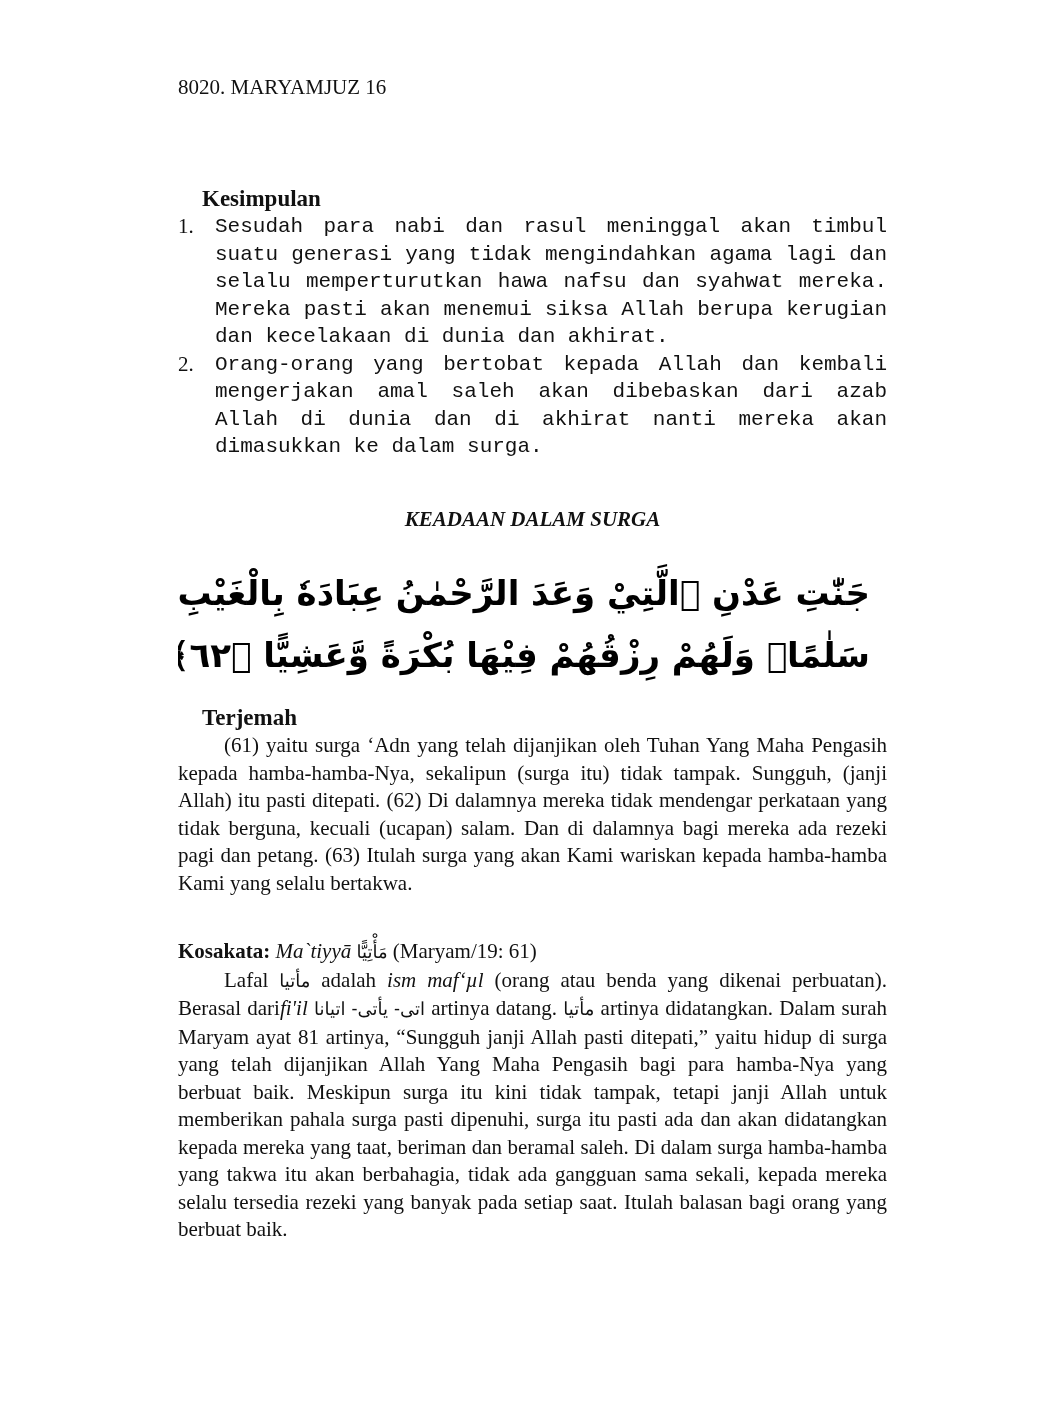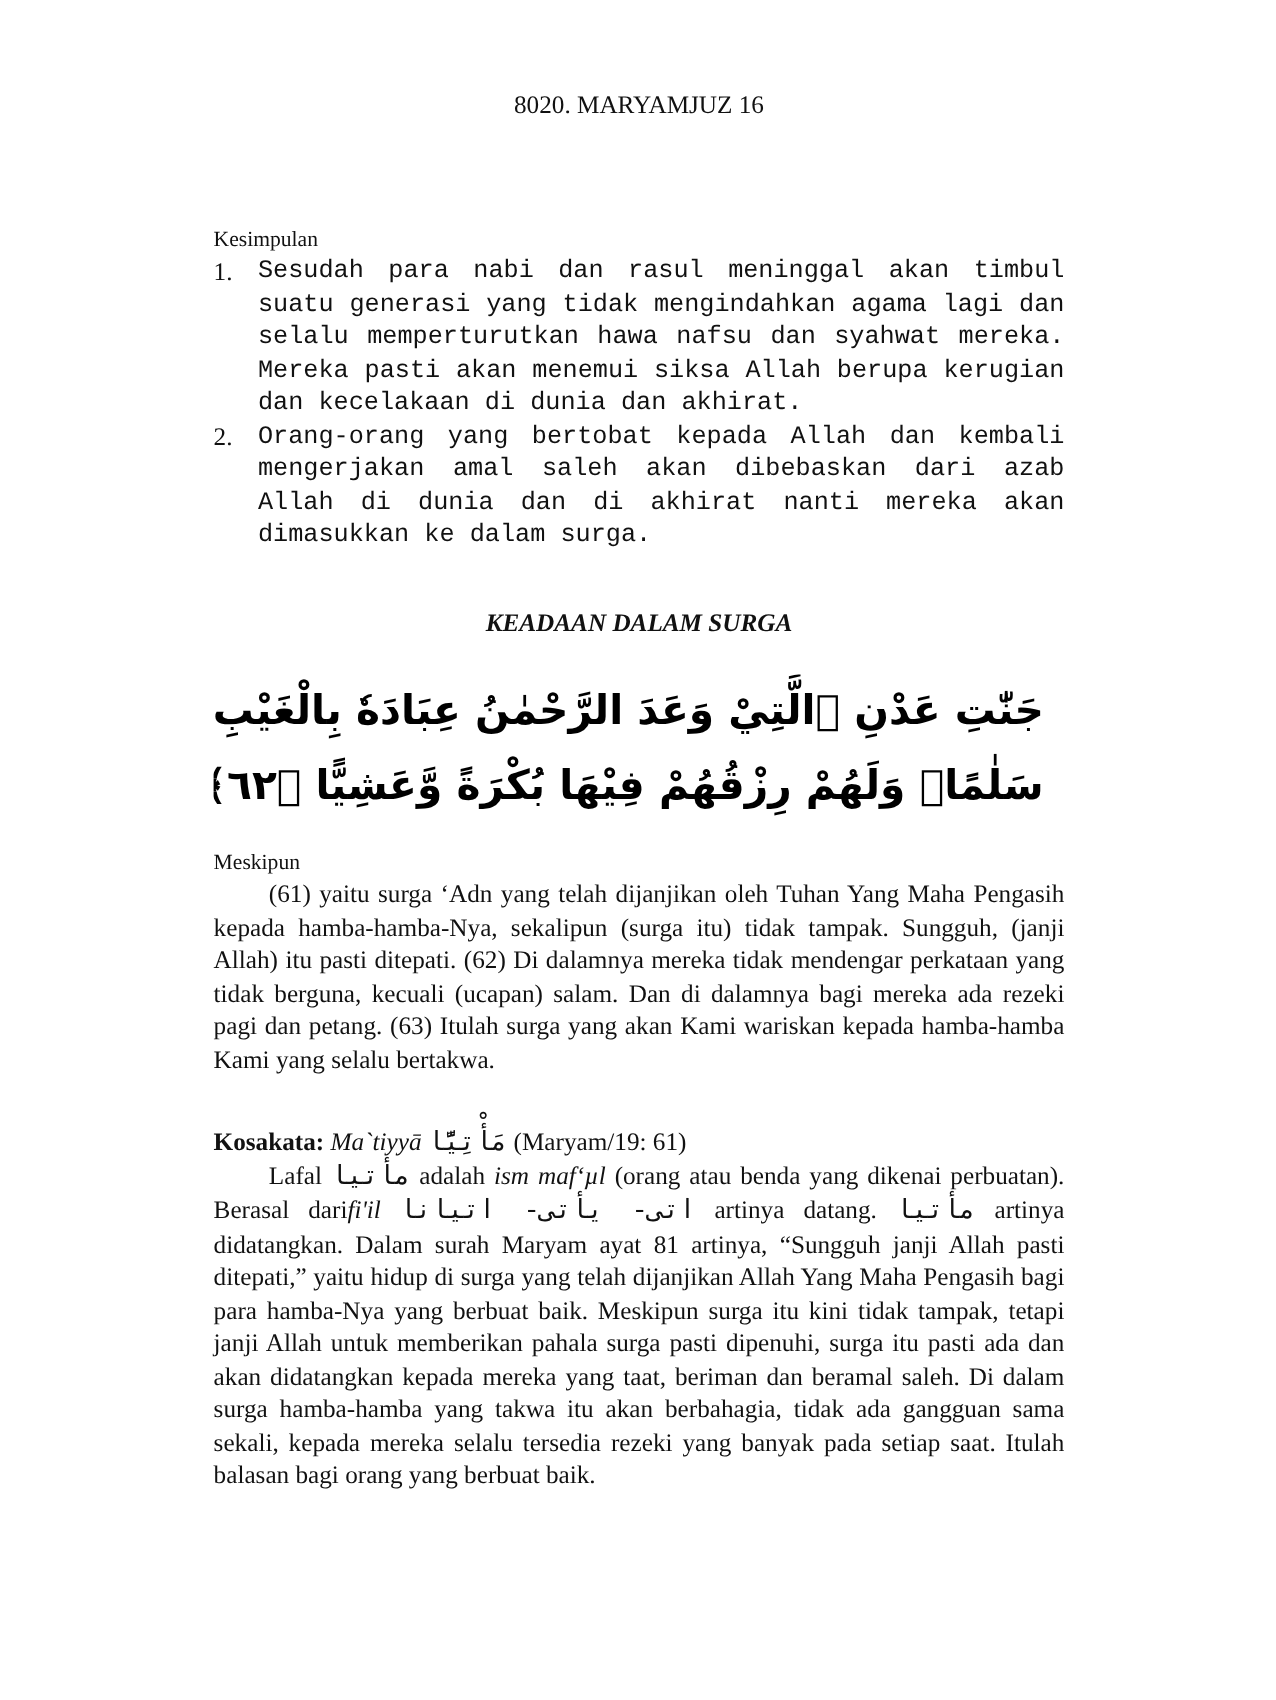--- a/index.html
+++ b/index.html
@@ -2,45 +2,45 @@
 <html><head>
   <meta charset="utf-8">
   <style>
     html, body { margin: 0; padding: 0; background: #ffffff; }
     body {
       width: 1063px; height: 1417px; position: relative; overflow: hidden;
       font-family: "Liberation Serif", serif; color: #111111;
     }
     .header {
       position: absolute; left: 178px; right: 176px; top: 74px;
-      display: flex; justify-content: center;
+      display: flex; justify-content: flex-start;
       font-size: 21px; line-height: 26px;
     }
     .section { position: absolute; left: 178px; width: 709px; }
-    .h-bold { font-weight: normal; font-size: 18px; line-height: 28px; }
+    .h-bold { font-weight: bold; font-size: 23px; line-height: 28px; margin-left: 24px; }
     .para { font-size: 21px; line-height: 27.5px; text-align: justify; }
     ol.kesimpulan { list-style: none; margin: 0; padding: 0; }
     ol.kesimpulan li { display: flex; font-size: 21px; line-height: 27.5px; }
     ol.kesimpulan .num { width: 37px; flex: 0 0 37px; }
     ol.kesimpulan .txt { flex: 1; text-align: justify; font-family: Liberation Mono, monospace; }
     .center-title {
       position: absolute; left: 178px; width: 709px; top: 507px;
       text-align: center; font-weight: bold; font-size: 21px; font-style: italic;
     }
     .arabic-block {
       position: absolute; left: 178px; width: 692px; top: 562px; height: 138px;
       direction: rtl; text-align: justify;
       font-family: "DejaVu Sans", sans-serif; font-weight: bold;
       font-size: 34px; line-height: 62px; color: #000;
       white-space: normal;
     }
     .arabic-line { display: block; text-align-last: justify; overflow: hidden; white-space: nowrap; }
     .italic { }
     .indent { text-indent: 46px; }
-    .ar-inline { font-family: Liberation Mono, monospace; font-size: 22px; direction: rtl; unicode-bidi: isolate; }
+    .ar-inline { font-family: Liberation Sans, sans-serif; font-size: 18px; direction: rtl; unicode-bidi: isolate; }
   </style>
 </head>
 <body>
 
 <div class="header">
   <span>80</span>
   <span>20. MARYAM</span>
   <span>JUZ 16</span>
 </div>
 
@@ -59,21 +59,21 @@
 </div>
 
 <div class="center-title">KEADAAN DALAM SURGA</div>
 
 <div class="arabic-block">
   <span class="arabic-line">جَنّٰتِ عَدْنِ ࣙالَّتِيْ وَعَدَ الرَّحْمٰنُ عِبَادَهٗ بِالْغَيْبِۗ اِنَّهٗ كَانَ وَعْدُهٗ مَأْتِيًّا ﴿٦١﴾ لَا يَسْمَعُوْنَ فِيْهَا لَغْوًا اِلَّا</span>
   <span class="arabic-line">سَلٰمًاۗ وَلَهُمْ رِزْقُهُمْ فِيْهَا بُكْرَةً وَّعَشِيًّا ﴿٦٢﴾ تِلْكَ الْجَنَّةُ الَّتِيْ نُوْرِثُ مِنْ عِبَادِنَا مَنْ كَانَ تَقِيًّا ﴿٦٣﴾</span>
 </div>
 
 <div class="section" style="top:704px;">
-  <div class="h-bold">Meskipun</div>
+  <div class="h-bold">Terjemah</div>
   <div class="para italic indent">(61) yaitu surga ‘Adn yang telah dijanjikan oleh Tuhan Yang Maha Pengasih kepada hamba-hamba-Nya, sekalipun (surga itu) tidak tampak. Sungguh, (janji Allah) itu pasti ditepati. (62) Di dalamnya mereka tidak mendengar perkataan yang tidak berguna, kecuali (ucapan) salam. Dan di dalamnya bagi mereka ada rezeki pagi dan petang. (63) Itulah surga yang akan Kami wariskan kepada hamba-hamba Kami yang selalu bertakwa.</div>
 </div>
 
 <div class="section" style="top:938px;">
   <div class="para">
     <b>Kosakata:</b>
     <i>Ma`tiyyā</i>
     <span class="ar-inline">مَأْتِيًّا</span>
     <span>(Maryam/19: 61)</span>
   </div>

